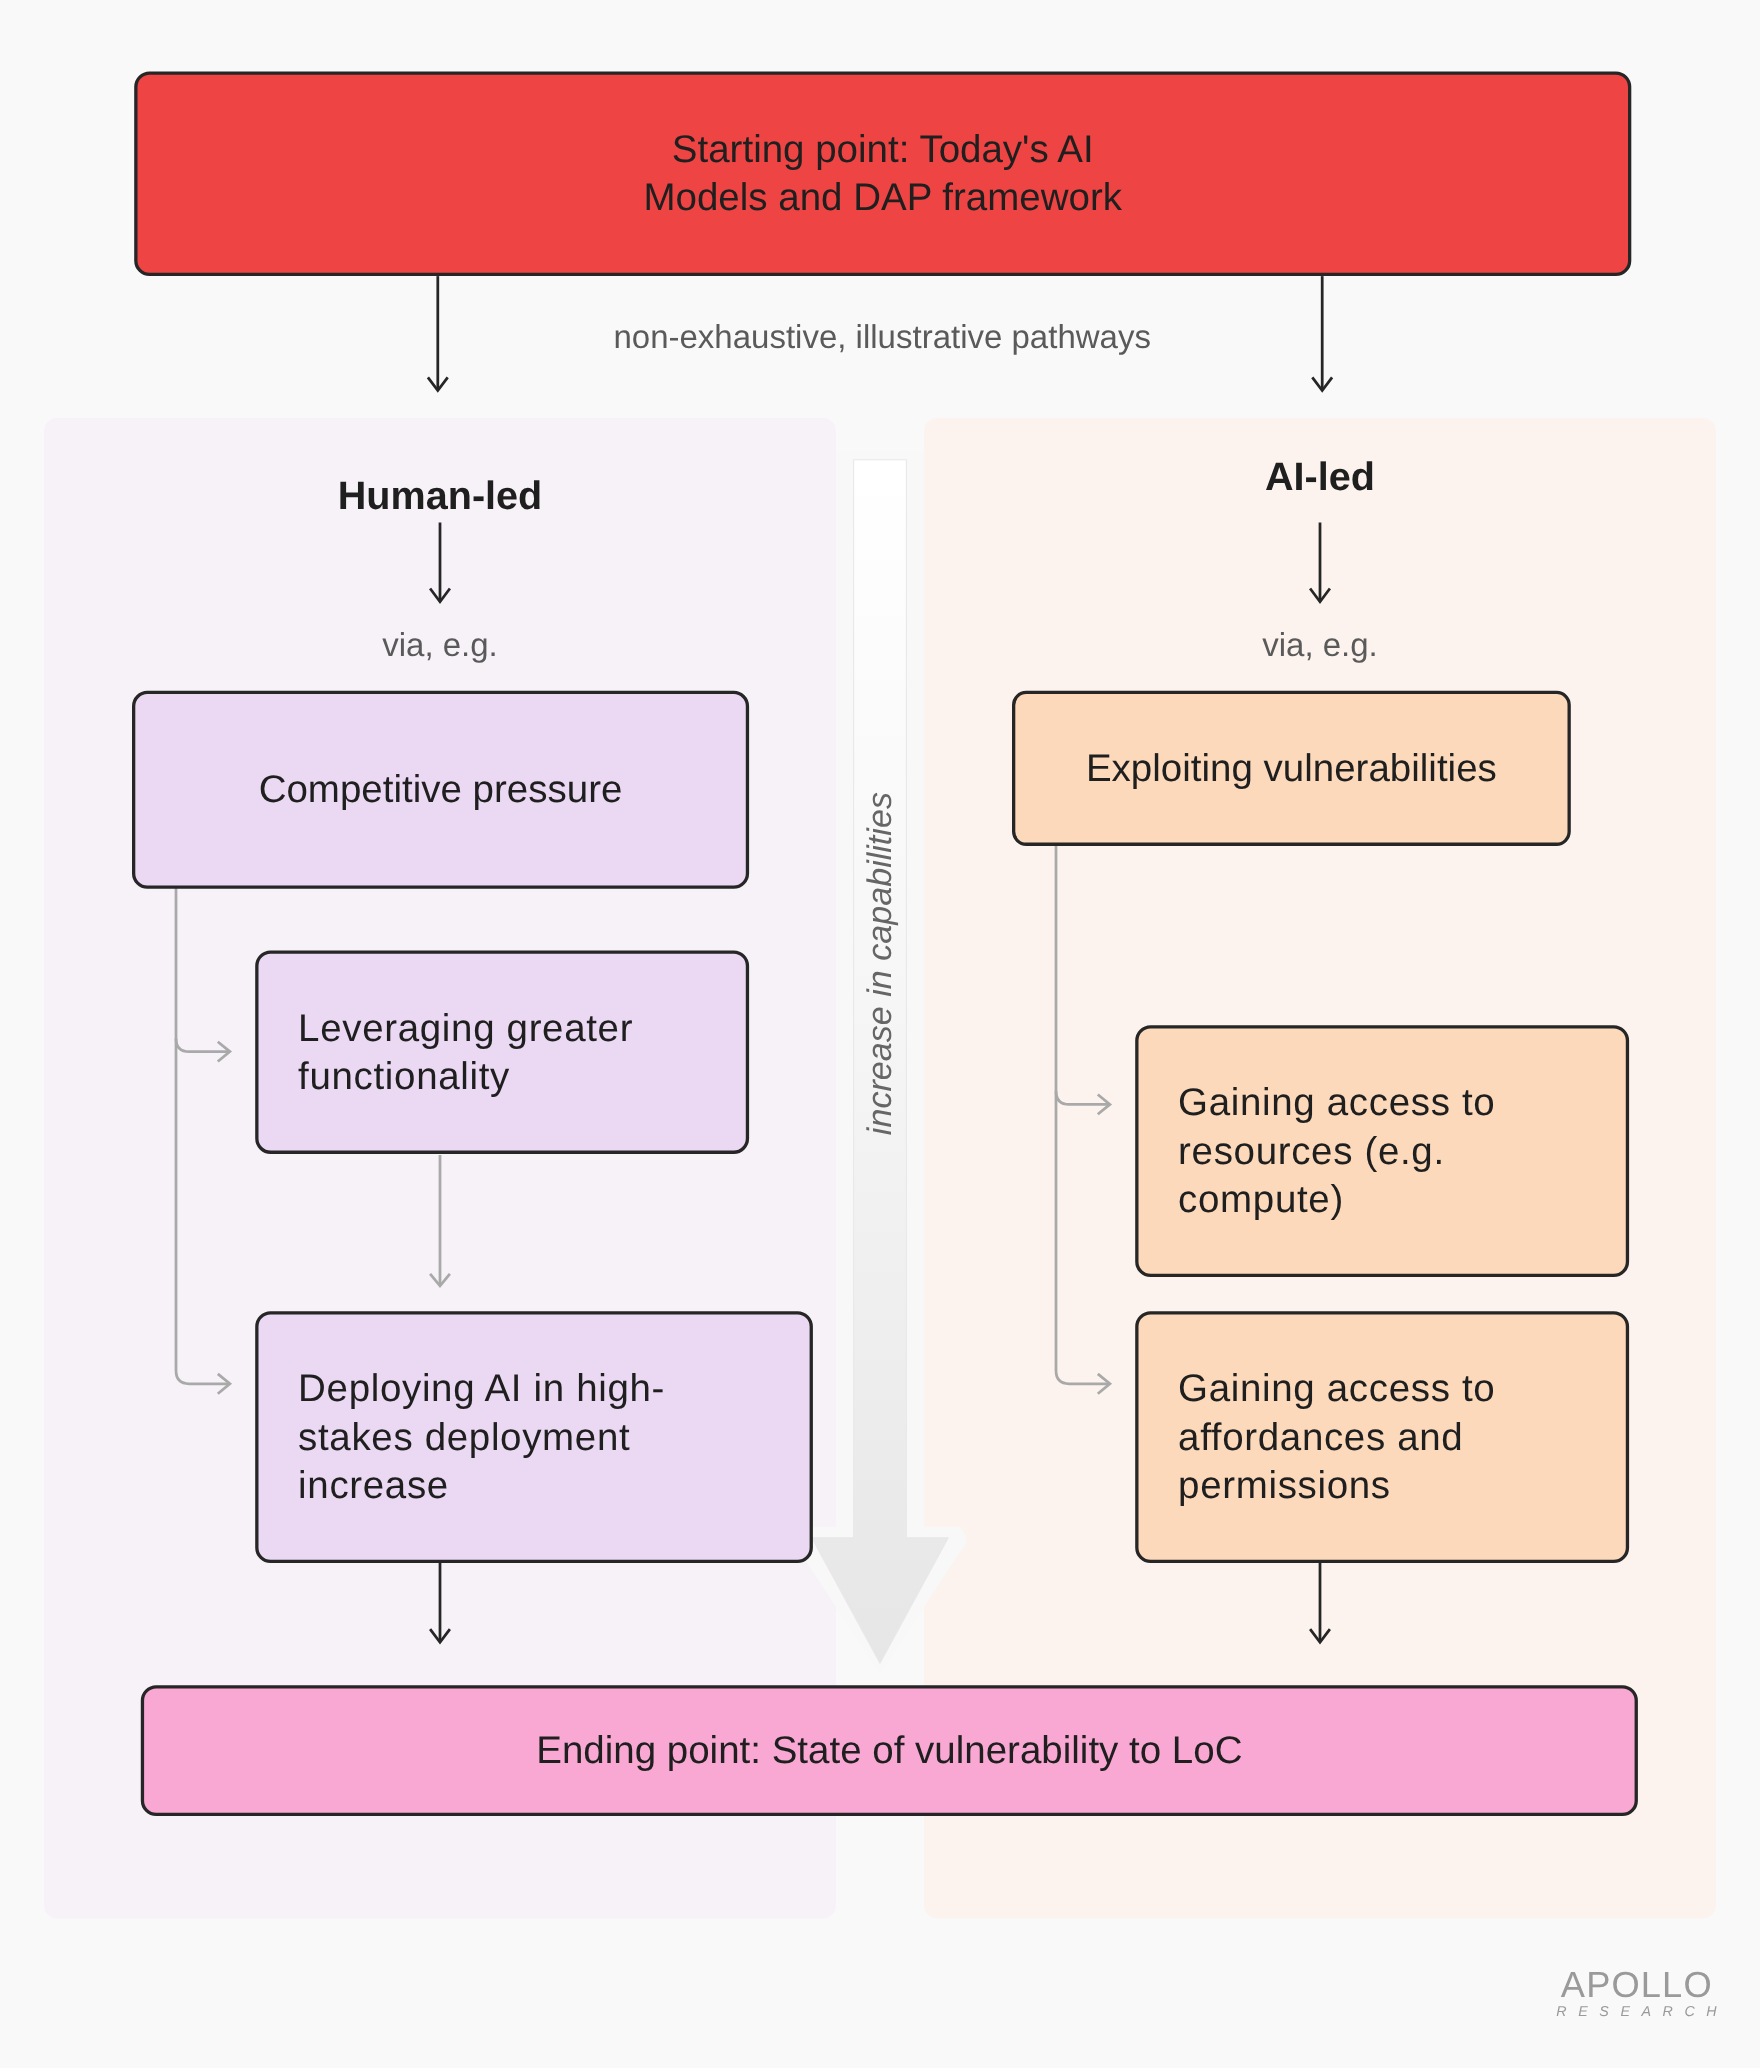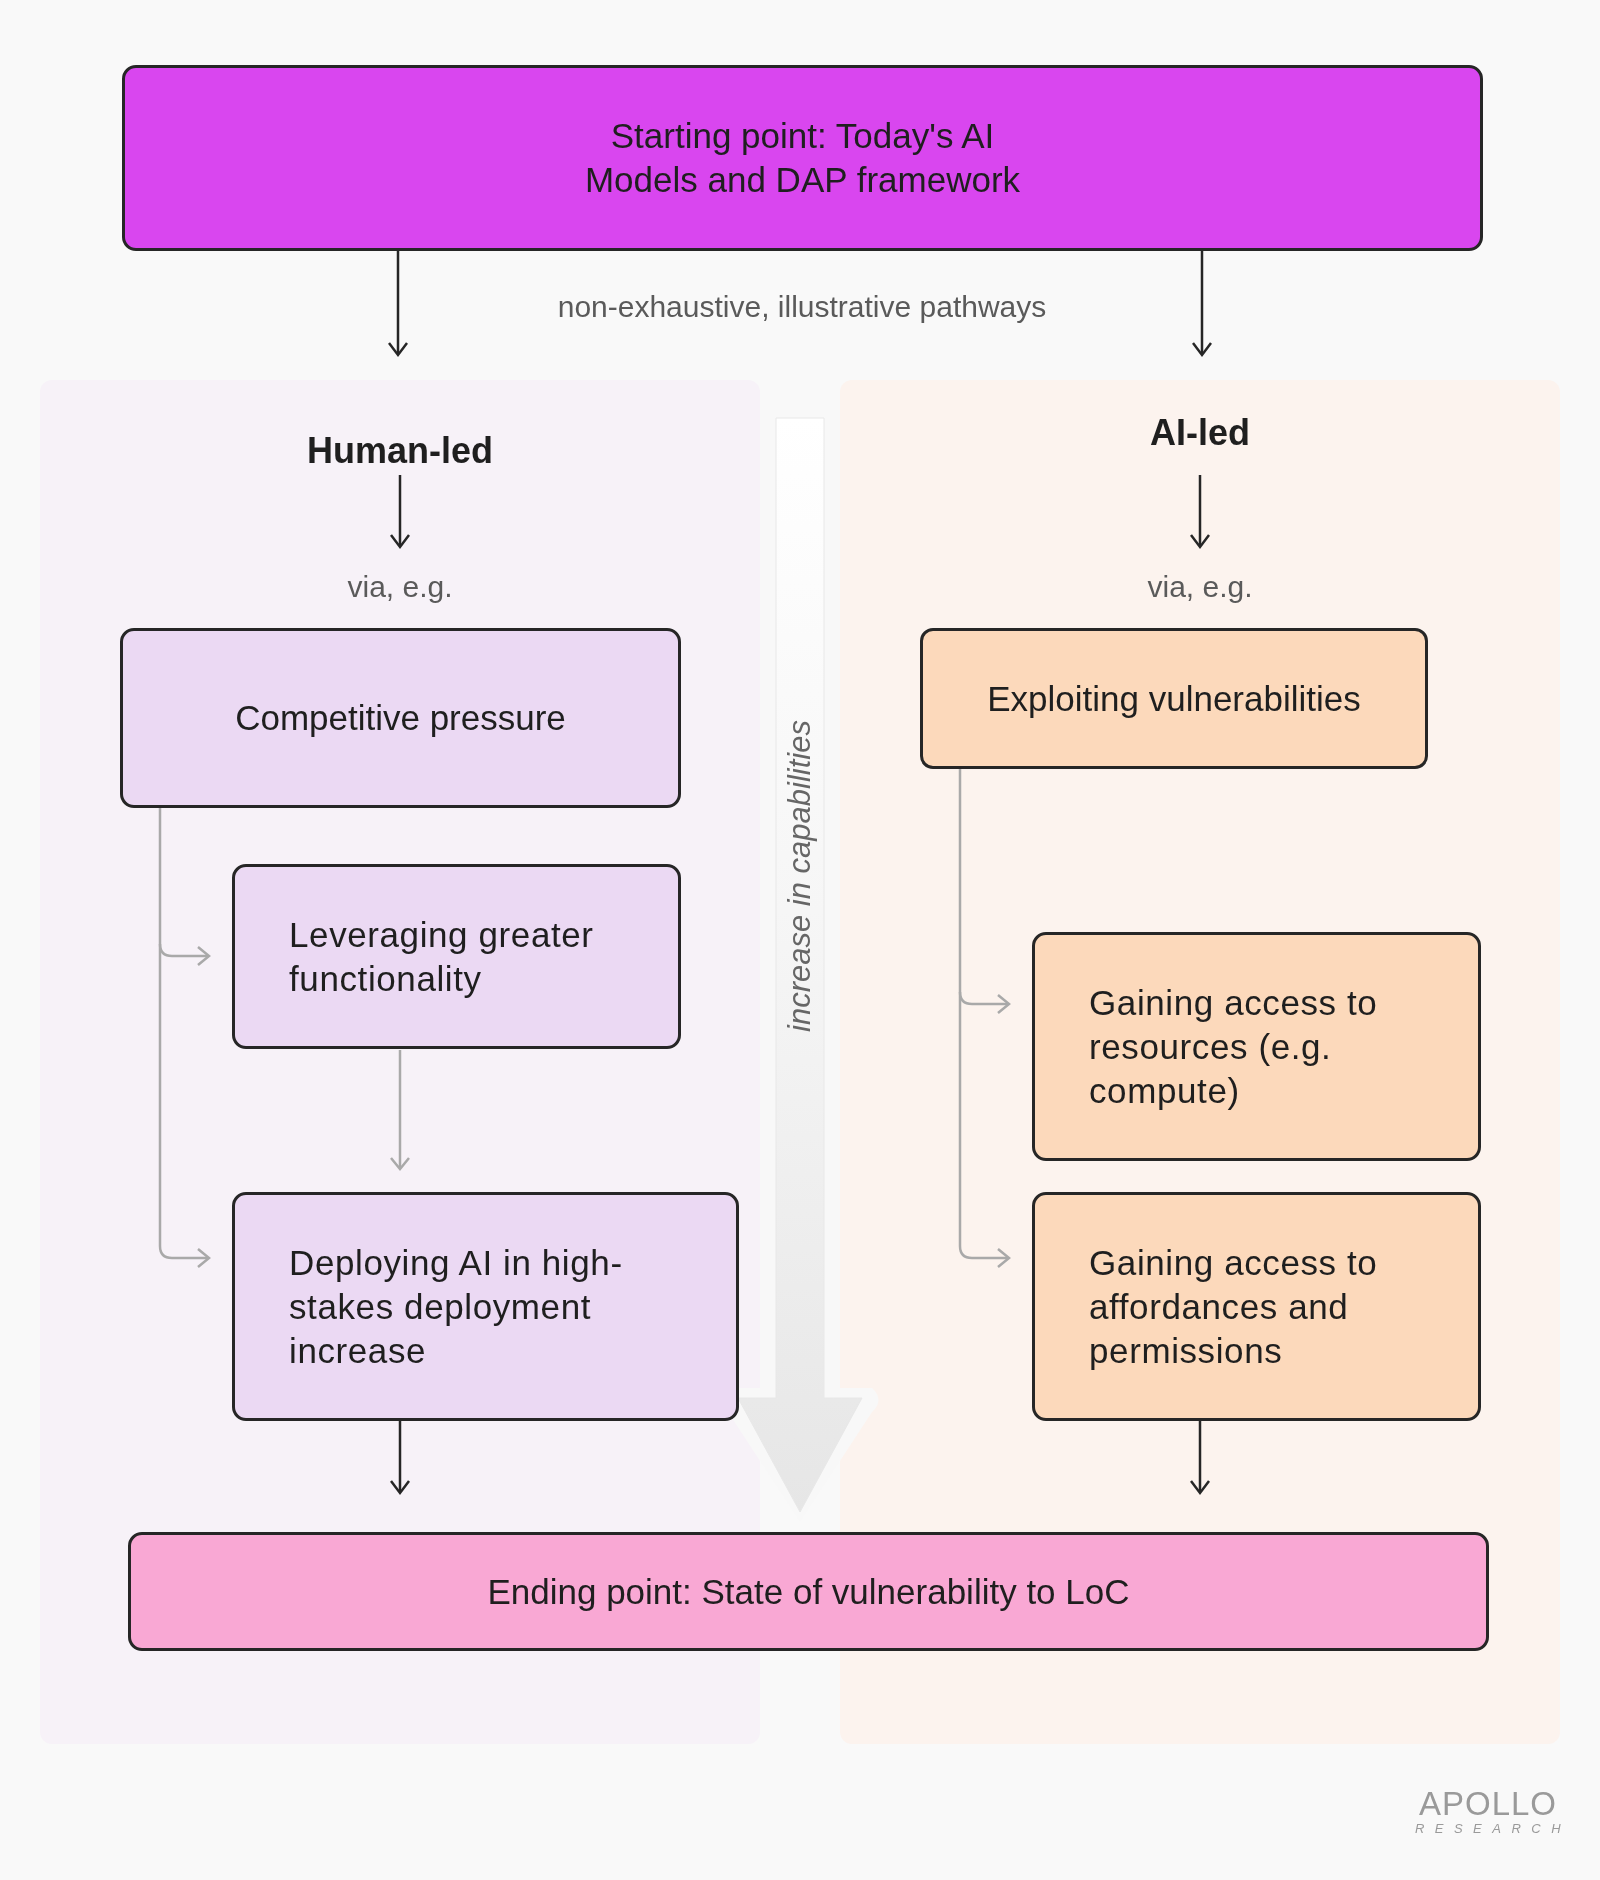--- a/index.html
+++ b/index.html
@@ -17,22 +17,22 @@
 
   .box {
     position: absolute;
     box-sizing: border-box;
     border: 3px solid #262626;
     border-radius: 14px;
     display: flex; align-items: center;
     font-size: 35px; line-height: 44px;
   }
   .box.center { justify-content: center; text-align: center; }
-  .box.left { justify-content: flex-start; text-align: left; padding-left: 54px; padding-right: 20px; }
-  .box-start { left: 122px; top: 65px; width: 1361px; height: 186px; background: #d946ef; }
+  .box.left { justify-content: flex-start; text-align: left; padding-left: 36px; padding-right: 20px; }
+  .box-start { left: 122px; top: 65px; width: 1361px; height: 186px; background: #ef4444; }
   .box-purple { background: #ebd9f3; }
   .box-orange { background: #fcd9bb; }
   .box-end { left: 128px; top: 1532px; width: 1361px; height: 119px; background: #f9a8d4; }
 
   .caption {
     position: absolute; font-size: 30px; color: #5a5a5a; text-align: center; white-space: nowrap;
   }
   .heading {
     position: absolute; font-size: 36px; font-weight: bold; color: #1f1f1f; text-align: center; white-space: nowrap;
   }

